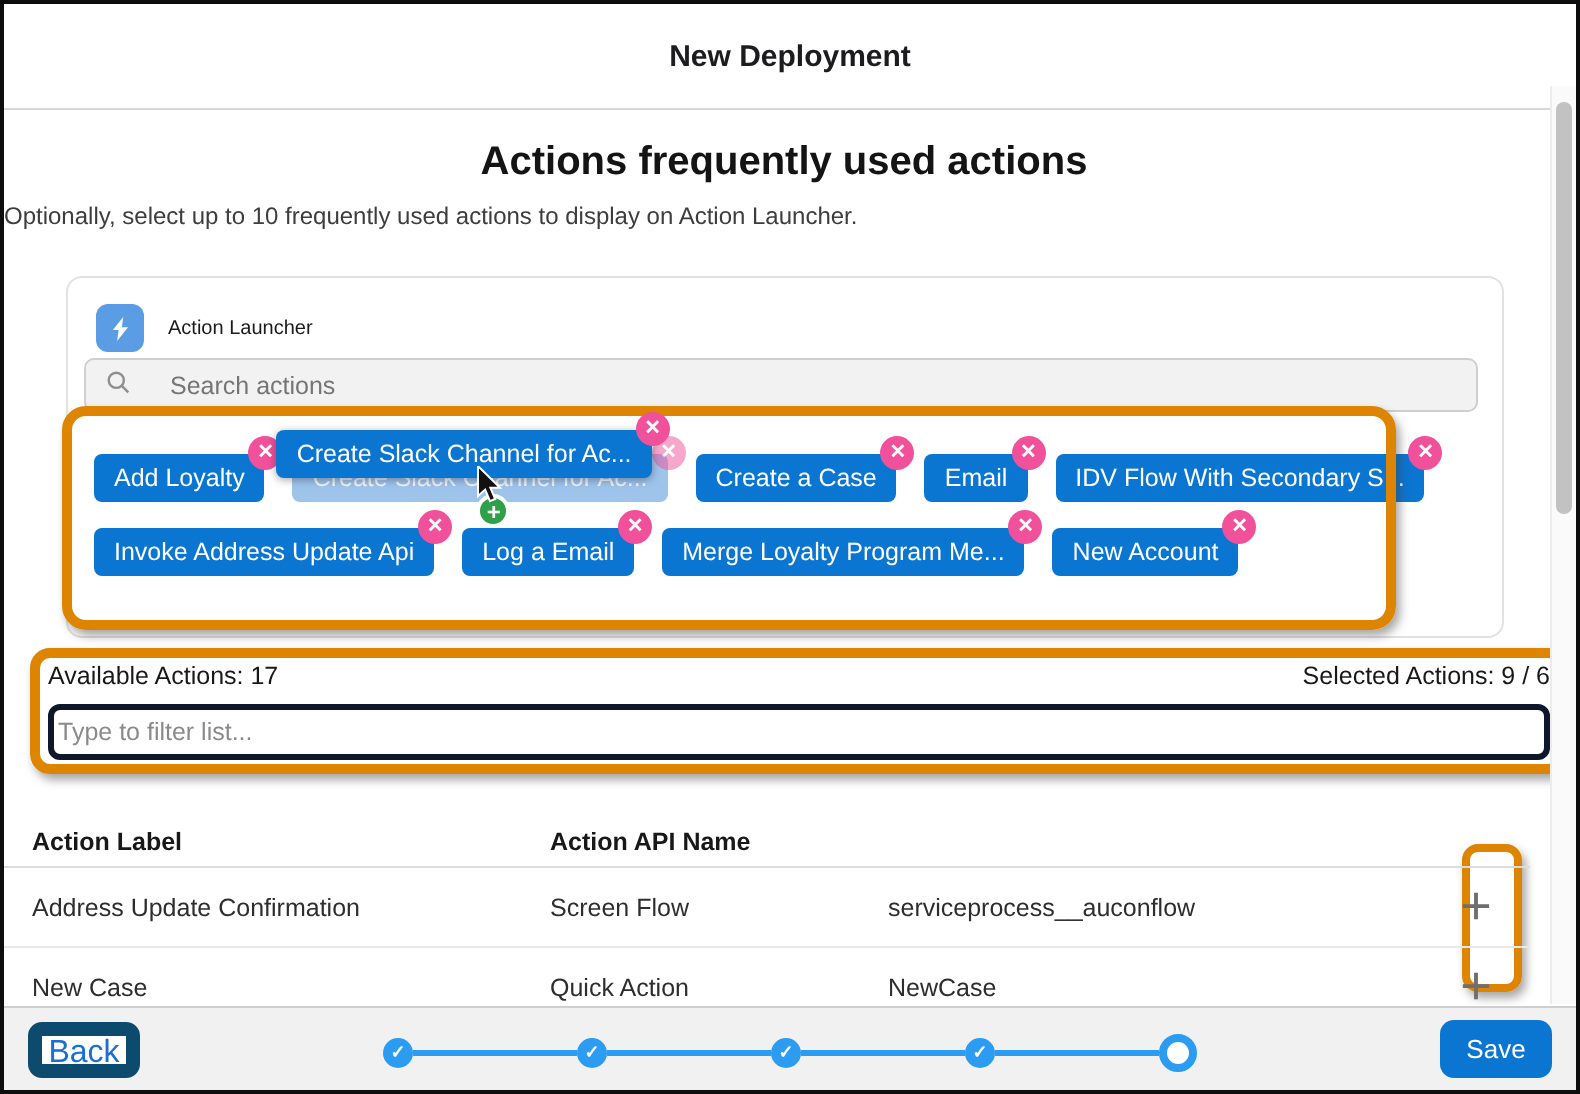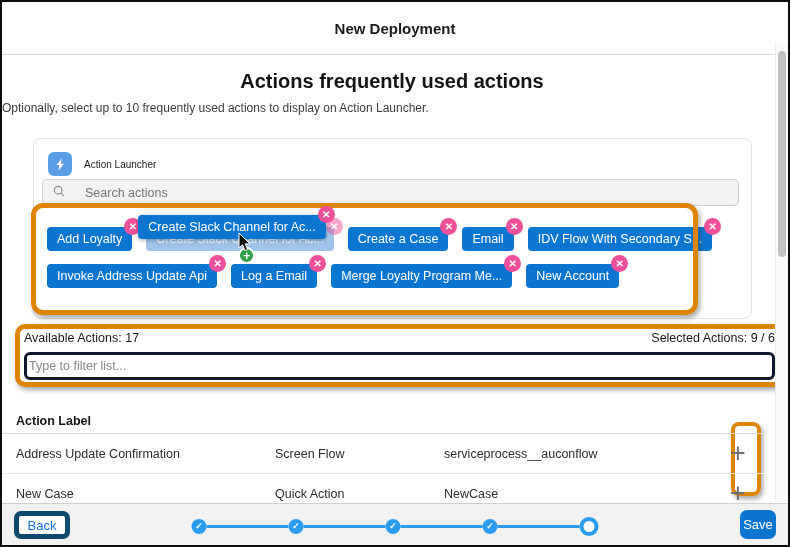--- a/index.html
+++ b/index.html
@@ -86,23 +86,23 @@
   .c2 { width: 169px; }
   .c3 { flex: 1; }
   .plus-btn { position: absolute; right: 14px; top: 50%; transform: translateY(-50%);
               width: 26px; height: 26px; display: flex; align-items: center; justify-content: center;
               font-size: 27px; font-weight: 400; color: #6f6f6f; line-height: 1; }
 
   
   .footer { position: absolute; left: 0; right: 0; bottom: 0; height: 42px;
             background: #f1f1f1; border-top: 1px solid #cfcfcf; }
   .back-btn { position: absolute; left: 12px; top: 7px; width: 56px; height: 28px;
-              background: #fff; border: 5px solid #0c4a6e; border-radius: 7px;
-              color: #1a6fd4; font-size: 13px; font-family: inherit; }
-  .save-btn { position: absolute; right: 12px; top: 6px; width: 36px; height: 29px;
+              background: #fff; border: 7px solid #0c4a6e; border-radius: 7px;
+              color: #1a6fd4; font-size: 16px; font-family: inherit; }
+  .save-btn { position: absolute; right: 12px; top: 6px; width: 56px; height: 29px;
               background: #0b76d2; border: none; border-radius: 7px;
               color: #fff; font-size: 13px; font-family: inherit; }
   .progress { position: absolute; left: 50%; top: 13px; transform: translateX(-50%);
               display: flex; align-items: center; }
   .step-dot { width: 15px; height: 15px; border-radius: 50%; background: #2b9cf2;
               color: #fff; font-size: 9px; font-weight: 700; display: flex;
               align-items: center; justify-content: center; line-height: 1; }
   .step-line { width: 82px; height: 2.5px; background: #2b9cf2; }
   .step-ring { width: 19px; height: 19px; border-radius: 50%; background: #fff;
                border: 4.5px solid #2b9cf2; }
@@ -197,20 +197,21 @@
 
   <div class="counts-row">
     <span>Available Actions: 17</span>
     <span>Selected Actions: 9 / 6</span>
   </div>
   <input class="filter-input" placeholder="Type to filter list..." style="">
 
   <div class="table">
     <div class="trow thead">
       <span class="c1">Action Label</span>
+      <span class="c3">Action API Name</span>
     </div>
     <div class="trow tbody-row">
       <span class="c1">Address Update Confirmation</span>
       <span class="c2">Screen Flow</span>
       <span class="c3">serviceprocess__auconflow</span>
       <span class="plus-btn">+</span>
     </div>
     <div class="trow tbody-row">
       <span class="c1">New Case</span>
       <span class="c2">Quick Action</span>

